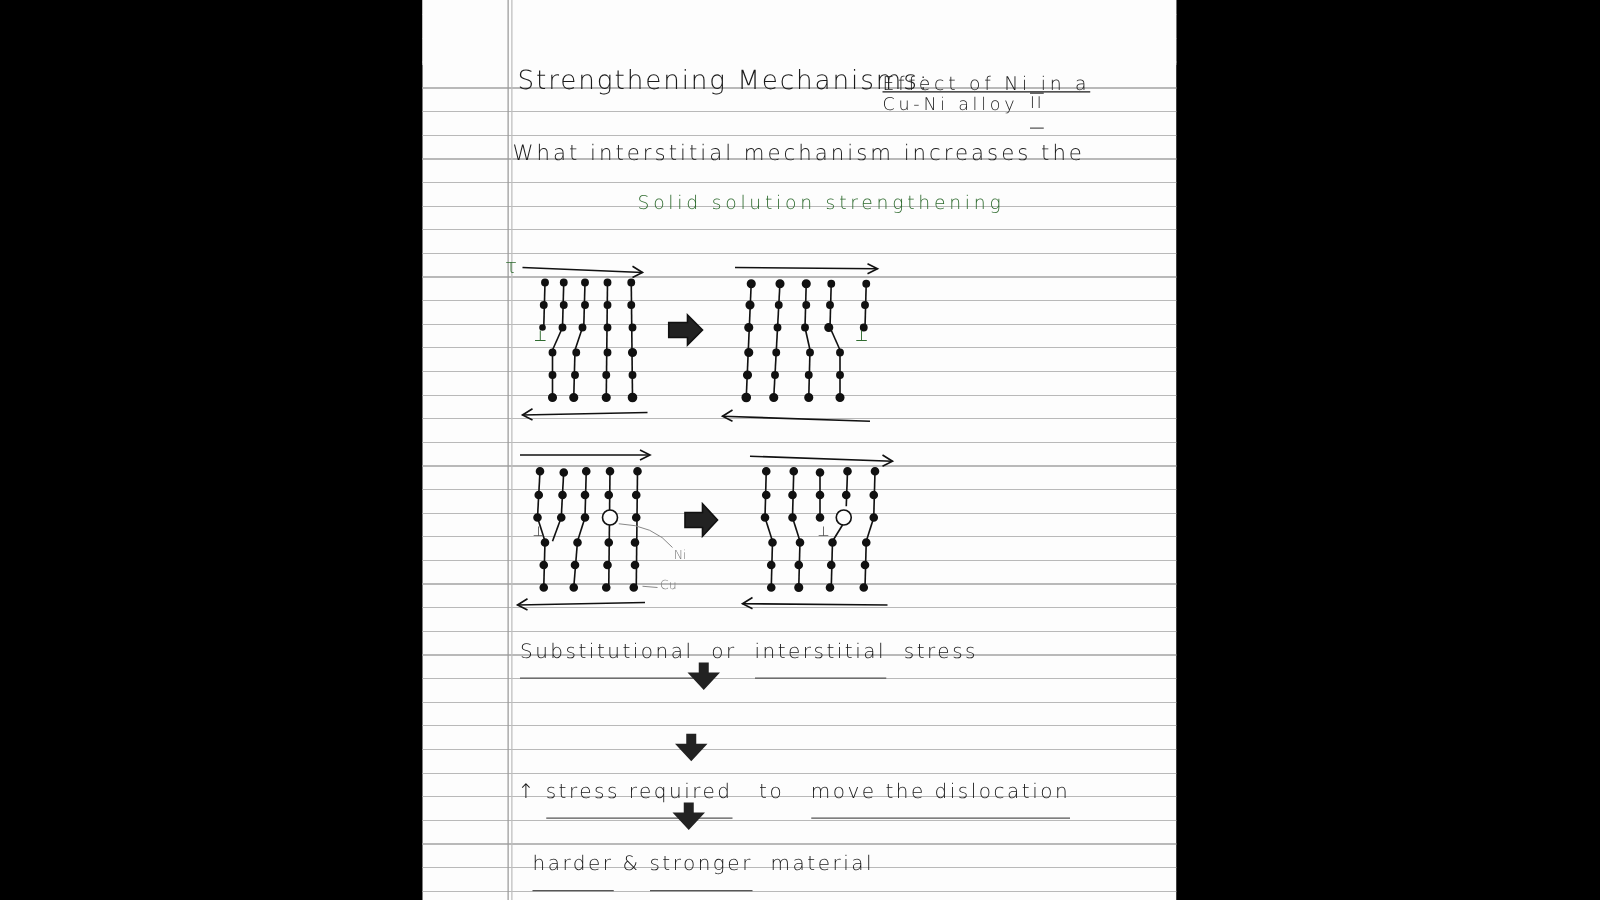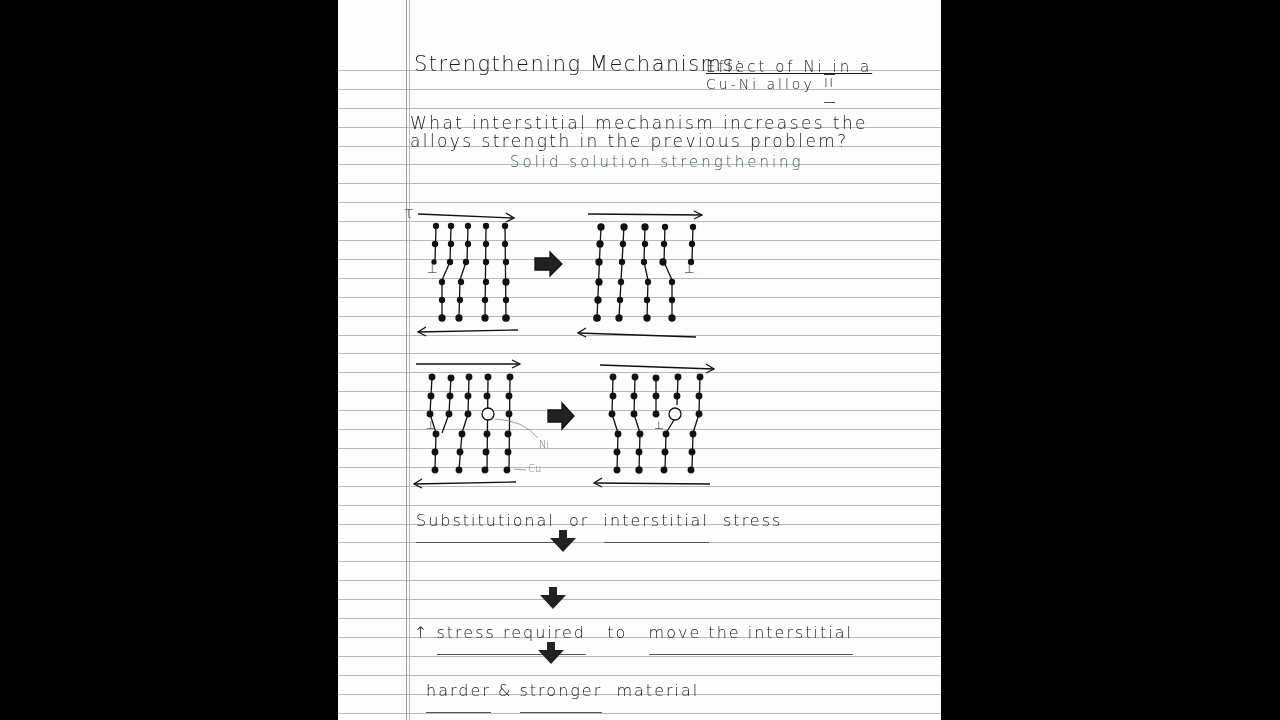--- a/index.html
+++ b/index.html
@@ -21,21 +21,20 @@
 <div class="page">
   <div class="margin1"></div>
   <div class="margin2"></div>
 
   <div class="hw" style="left:76px;top:52px;font-size:21px;">Strengthening Mechanisms:</div>
   <div class="hw" style="left:368px;top:58px;font-size:15px;letter-spacing:3px;text-decoration:underline;">Effect of Ni in a</div>
   <div class="hw" style="left:368px;top:76px;font-size:14px;letter-spacing:3px;">Cu-Ni alloy</div>
   <div class="hw ul" style="left:486px;top:74px;font-size:13px;border-top:1px solid #333;">II</div>
 
   <div class="hw" style="left:72px;top:113px;font-size:17px;letter-spacing:2.4px;">What interstitial mechanism increases the</div>
-  <div class="hw" style="left:72px;top:131px;font-size:17px;letter-spacing:2.4px;">alloys strength in the previous problem?</div>
   <div class="hw green" style="left:172px;top:153px;font-size:15px;letter-spacing:3px;">Solid solution strengthening</div>
 
   <div class="hw green" style="left:66px;top:203px;font-size:16px;">τ</div>
   <svg style="left:0;top:0;" width="603" height="720">
     <g stroke="#111" stroke-width="1.3" fill="#111">
 
       <line x1="80" y1="214" x2="176" y2="218"></line>
         <polyline points="168,213 176,218 168,222" fill="none"></polyline>
       <line x1="250" y1="214" x2="364" y2="215"></line>
         <polyline points="356,211 364,215 356,219" fill="none"></polyline>
@@ -232,21 +231,21 @@
   </div>
   <svg style="left:212px;top:530px;" width="30" height="24">
       <polygon points="9,0 17,0 17,8 26,8 13,22 0,8 9,8" fill="#222"></polygon>
     </svg>
 
   <svg style="left:202px;top:587px;" width="30" height="24">
       <polygon points="9,0 17,0 17,8 26,8 13,22 0,8 9,8" fill="#222"></polygon>
     </svg>
 
   <div class="hw" style="left:76px;top:623px;font-size:16px;letter-spacing:2px;">
-    <span>↑</span>&nbsp;<span class="ul">stress required</span>&nbsp;&nbsp;&nbsp;<span>to</span>&nbsp;&nbsp;&nbsp;<span class="ul">move the interstitial</span>
+    <span>↑</span>&nbsp;<span class="ul">stress required</span>&nbsp;&nbsp;&nbsp;<span>to</span>&nbsp;&nbsp;&nbsp;<span class="ul">move the dislocation</span>
   </div>
   <svg style="left:200px;top:642px;" width="30" height="24">
       <polygon points="9,0 17,0 17,8 26,8 13,22 0,8 9,8" fill="#222"></polygon>
     </svg>
 
   <div class="hw" style="left:88px;top:681px;font-size:16px;letter-spacing:2px;">
     <span class="ul">harder</span>&nbsp;<span>&amp;</span>&nbsp;<span class="ul">stronger</span>&nbsp;&nbsp;<span>material</span>
   </div>
 </div>
 

